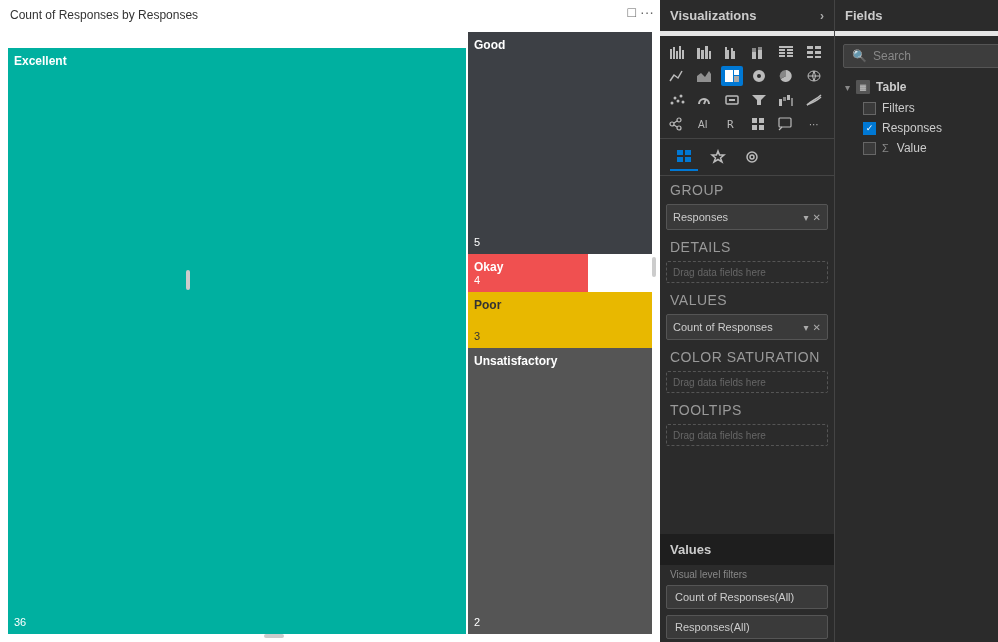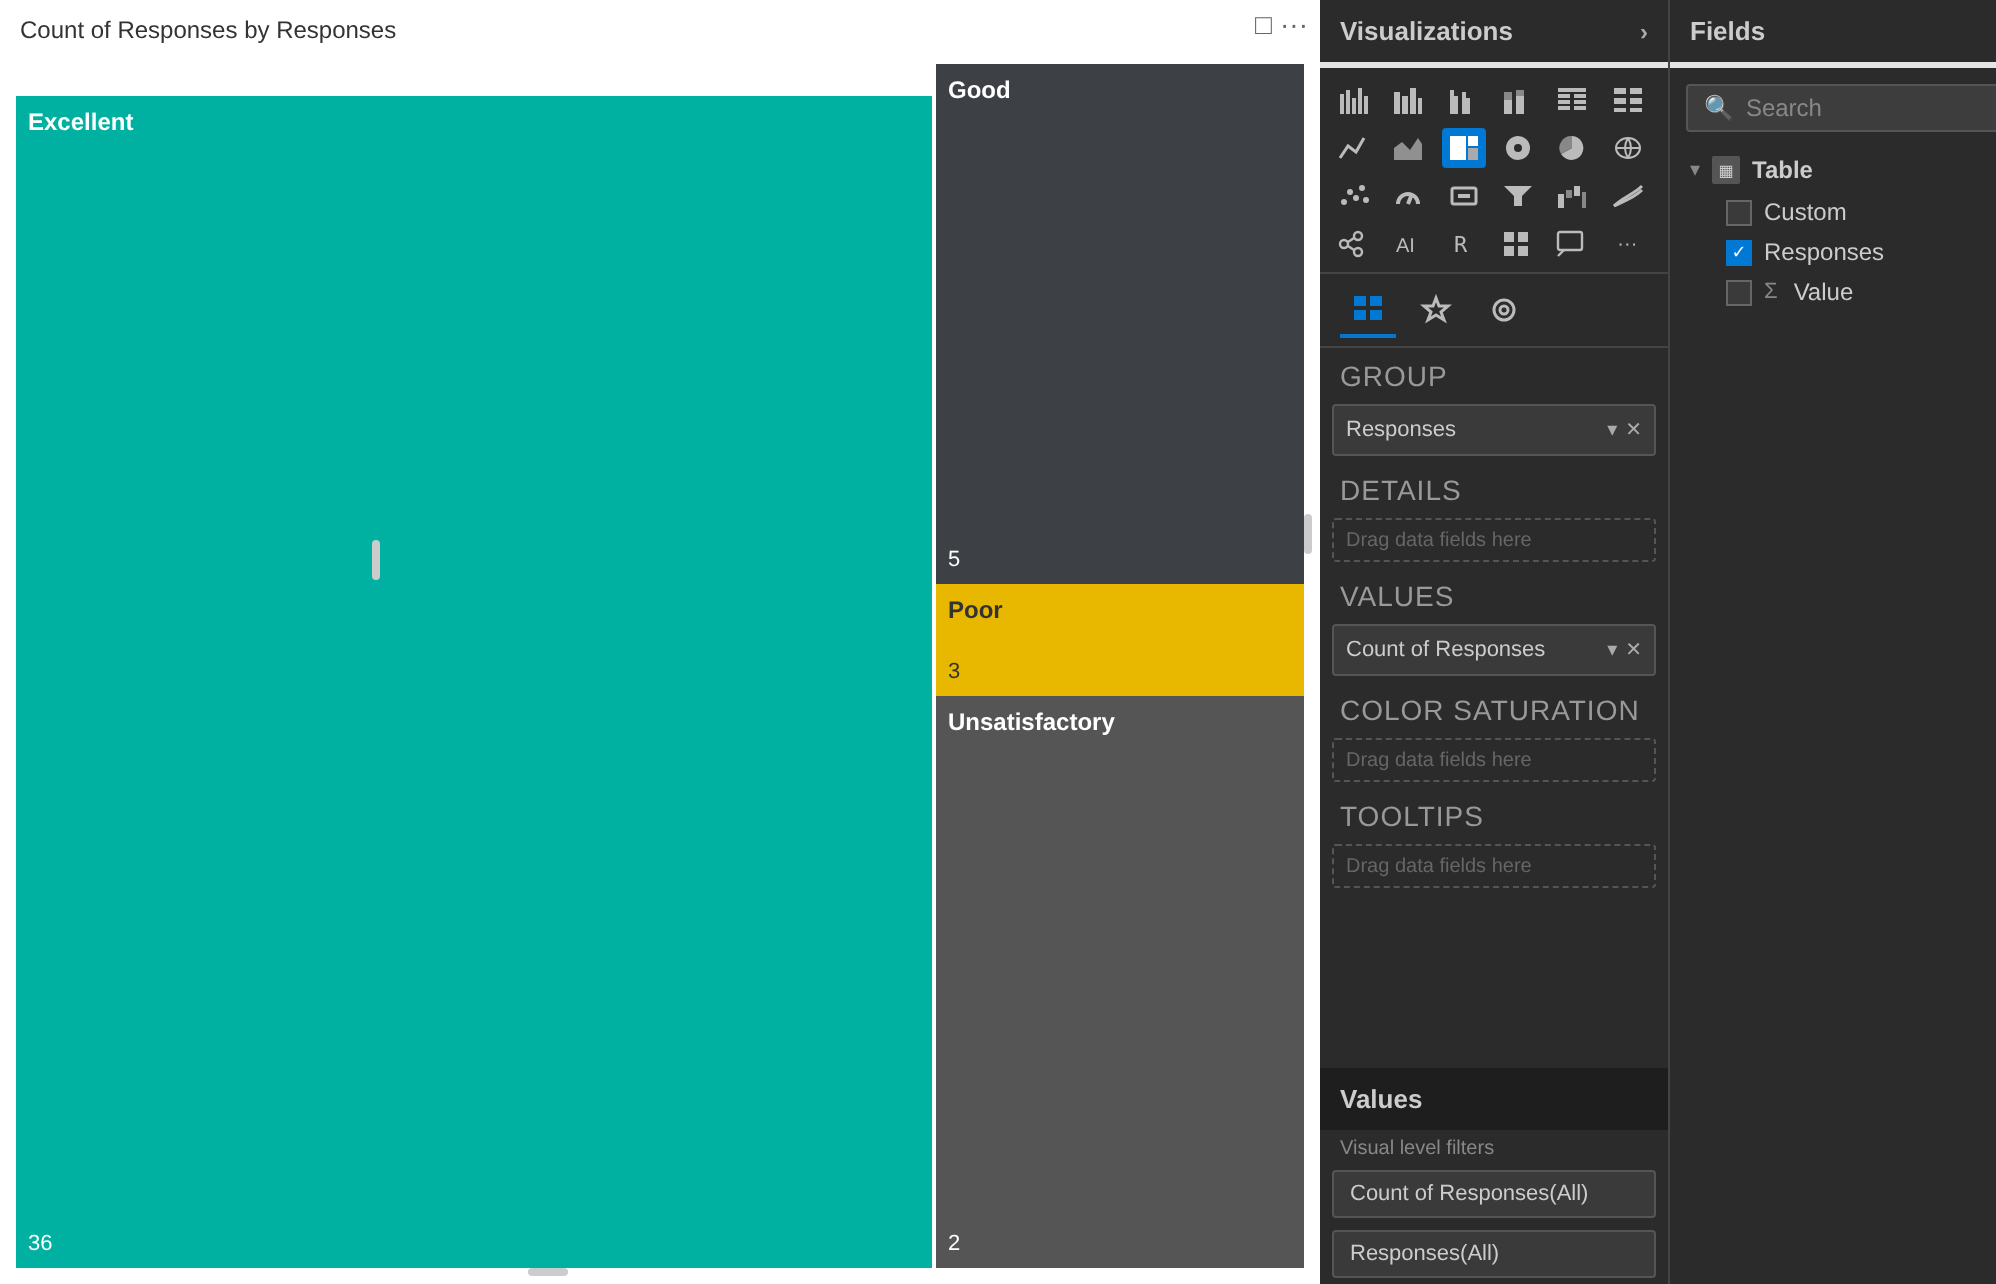--- a/index.html
+++ b/index.html
@@ -161,21 +161,21 @@
       flex-direction: column;
     }
     .panel-header {
       display: flex;
       justify-content: space-between;
       align-items: center;
       padding: 8px 10px;
       color: #ccc;
       font-size: 13px;
       font-weight: 600;
-      border-bottom: 3px solid #e5e5e5;
+      border-bottom: 5px solid #e5e5e5;
     }
     .panel-header .chevron { color: #aaa; font-size: 12px; }
 
     
     .icon-grid {
       display: grid;
       grid-template-columns: repeat(6, 1fr);
       gap: 2px;
       padding: 6px 6px 2px;
     }
@@ -380,20 +380,24 @@
       <span class="label">Excellent</span>
       <span class="value">36</span>
     </div>
 
     <div class="tm-right">
       <div class="tm-top-row">
         <div class="tm-good" style="background: rgb(61, 64, 69);">
           <span class="tm-label">Good</span>
           <span class="tm-value">5</span>
         </div>
+        <div class="tm-okay" style="background: rgb(240, 80, 80);">
+          <span class="tm-label">Okay</span>
+          <span class="tm-value">4</span>
+        </div>
       </div>
       <div class="tm-poor" style="background: rgb(232, 184, 0);">
         <span class="tm-label">Poor</span>
         <span class="tm-value">3</span>
       </div>
       <div class="tm-unsatisfactory" style="background: rgb(85, 85, 85);">
         <span class="tm-label">Unsatisfactory</span>
         <span class="tm-value">2</span>
       </div>
     </div>
@@ -662,21 +666,21 @@
 
     <div class="fields-tree">
       <div class="fields-table-header">
         <span class="expand-icon">▾</span>
         <div class="table-icon">▦</div>
         <span class="fields-table-label">Table</span>
       </div>
 
       <div class="field-item">
         <div class="field-checkbox"></div>
-        <span>Custom</span>
+        <span>Filters</span>
       </div>
 
       <div class="field-item">
         <div class="field-checkbox checked">✓</div>
         <span>Responses</span>
       </div>
 
       <div class="field-item">
         <div class="field-checkbox"></div>
         <span class="field-icon-sigma">Σ</span>

